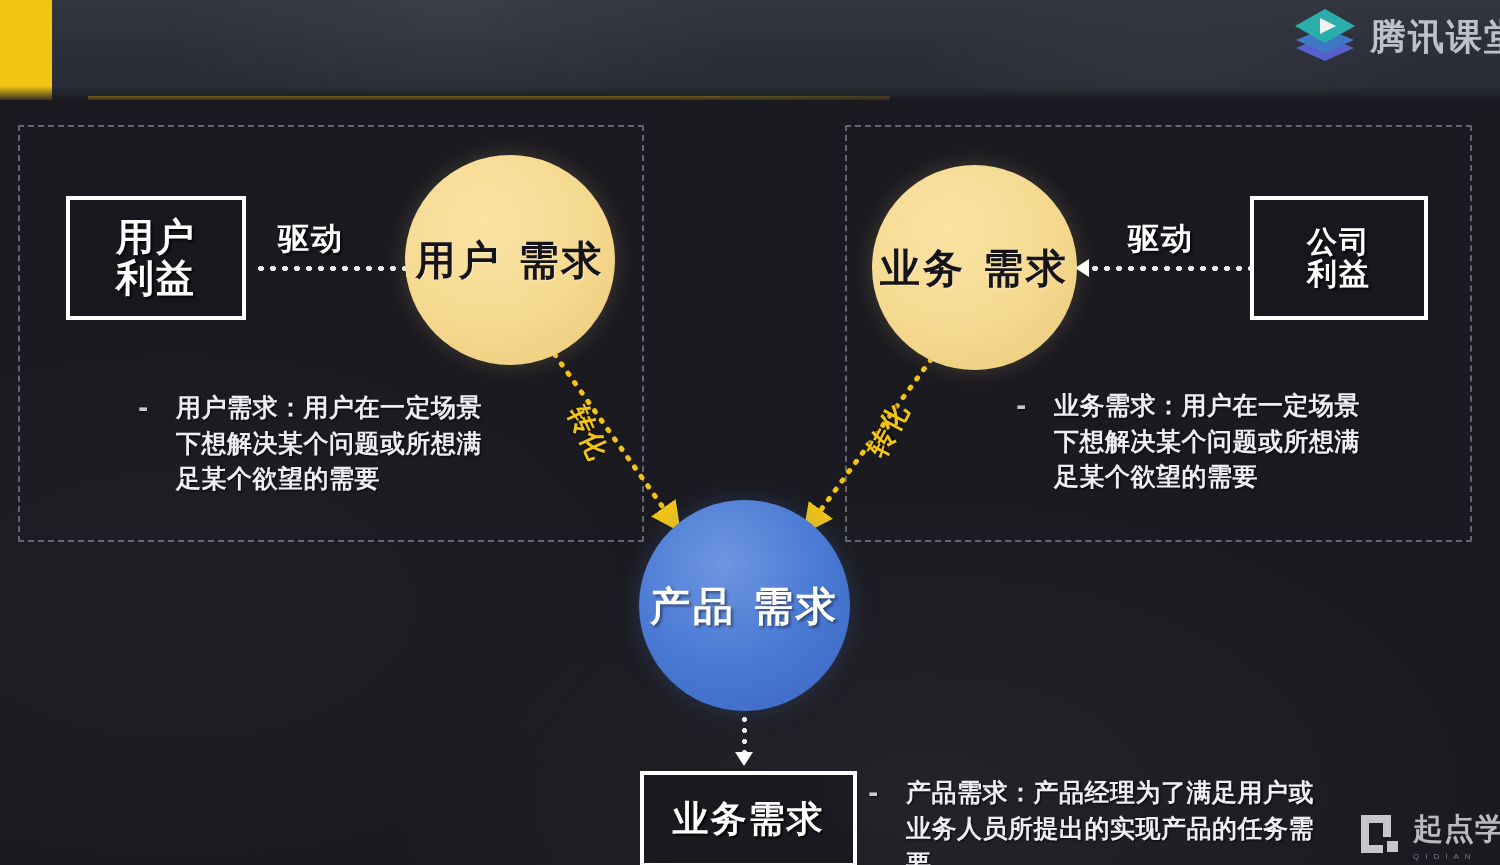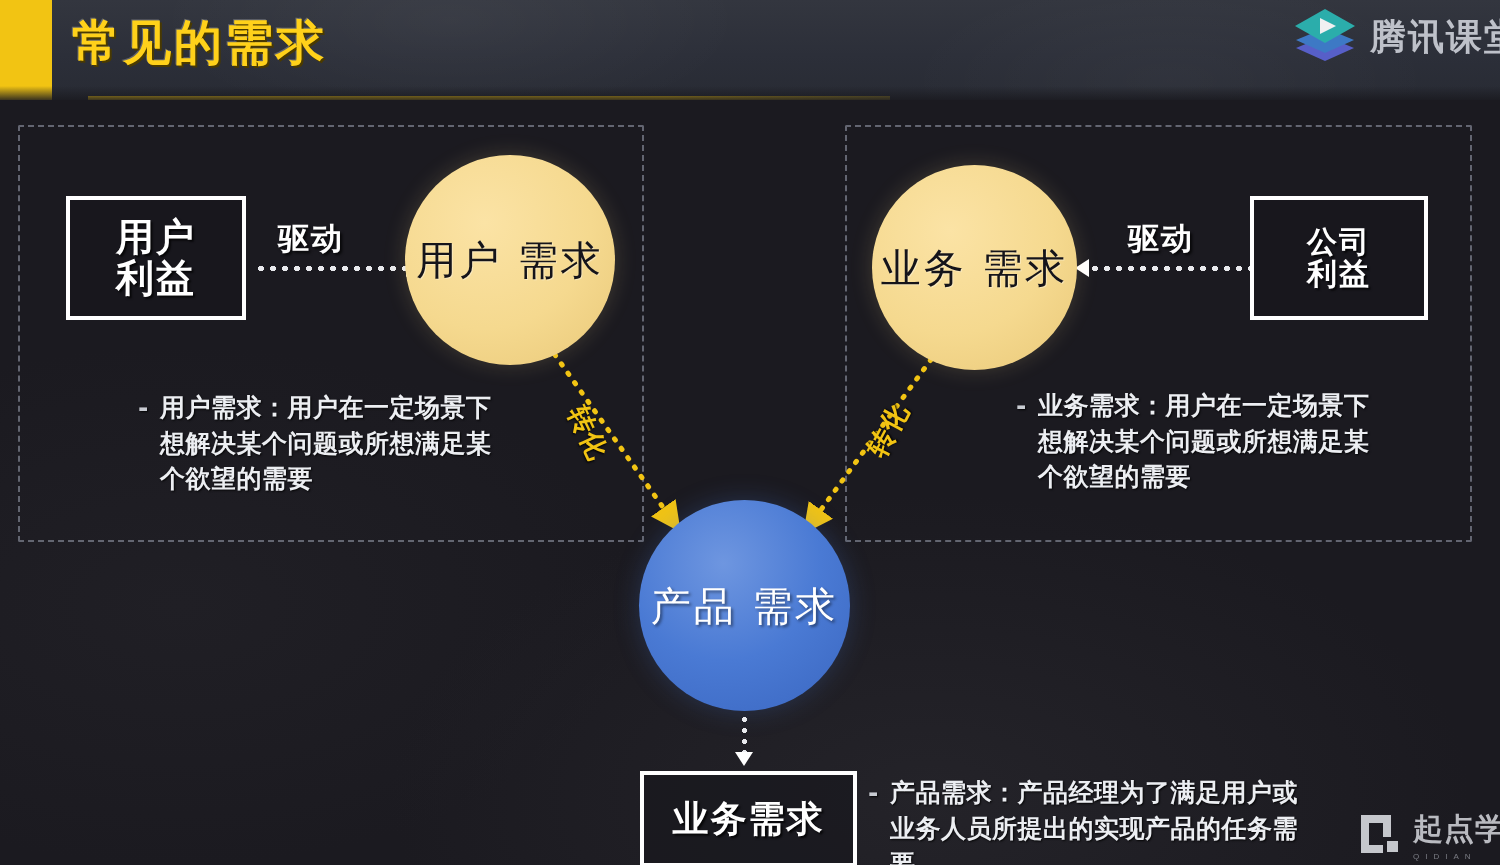--- a/index.html
+++ b/index.html
@@ -79,21 +79,21 @@
     letter-spacing:2px;
   }
   #node-user-benefit{left:66px;top:196px;width:172px;height:116px;font-size:38px;}
   #node-company-benefit{left:1250px;top:196px;width:170px;height:116px;font-size:30px;}
   #node-realize-product{left:640px;top:771px;width:209px;height:88px;font-size:36px;border-width:4px;}
   .rect-node .two-line{display:block;}
   
   .circle-node{
     position:absolute;border-radius:50%;
     display:flex;align-items:center;justify-content:center;text-align:center;
-    font-weight:normal;line-height:1.05;letter-spacing:3px;
+    font-weight:bold;line-height:1.05;letter-spacing:3px;
     font-family:"DejaVu Sans","Liberation Sans",sans-serif;
   }
   #circle-user-demand{
     left:405px;top:155px;width:210px;height:210px;
     background:radial-gradient(circle at 38% 32%, #fbe3a5 0%, #f5d98f 55%, #e9c878 100%);
     color:#15141a;font-size:40px;
     text-shadow:1px 1px 0 rgba(255,255,255,.35);
     box-shadow:0 0 22px rgba(245,215,140,.18);
   }
   #circle-biz-demand{
@@ -152,36 +152,35 @@
   #label-conv-left{left:560px;top:415px;transform:rotate(65deg);transform-origin:center;}
   #label-conv-right{left:860px;top:412px;transform:rotate(-62deg);transform-origin:center;}
   
   .desc{
     position:absolute;color:#eceef2;font-size:25px;line-height:1.42;font-weight:bold;
     font-family:"DejaVu Sans","Liberation Sans",sans-serif;
     text-shadow:1px 1px 2px rgba(0,0,0,.85);
     letter-spacing:.5px;
   }
   .desc .bullet{position:absolute;left:0;top:0;color:#c8cbd2;}
-  .desc .body{display:block;margin-left:22px;}
+  .desc .body{display:block;margin-left:38px;}
   #desc-user{left:138px;top:390px;width:360px;}
   #desc-biz{left:1016px;top:388px;width:360px;}
   #desc-product{left:868px;top:775px;width:450px;}
   
   #bottom-strip{position:absolute;left:0;bottom:0;width:1500px;height:0;}
 </style>
 </head>
 <body>
 
 <div id="slide">
 
   <div id="header">
     <div id="header-texture"></div>
     <div id="title-bar"></div>
-    <div id="title-text">常见的需求</div>
     <div id="title-underline"></div>
   </div>
 
   <div id="wm-tr">
     <span>
       <svg width="66" height="58" viewBox="0 0 66 58" aria-hidden="true">
         <polygon points="33,30 4,42 33,55 62,42" fill="#5b63d3"></polygon>
         <polygon points="33,22 4,34 33,47 62,34" fill="#3f7fd0"></polygon>
         <polygon points="33,3 3,20 33,37 63,20" fill="#2bb7b4"></polygon>
         <polygon points="28,12 44,20 28,28" fill="#ffffff"></polygon>

